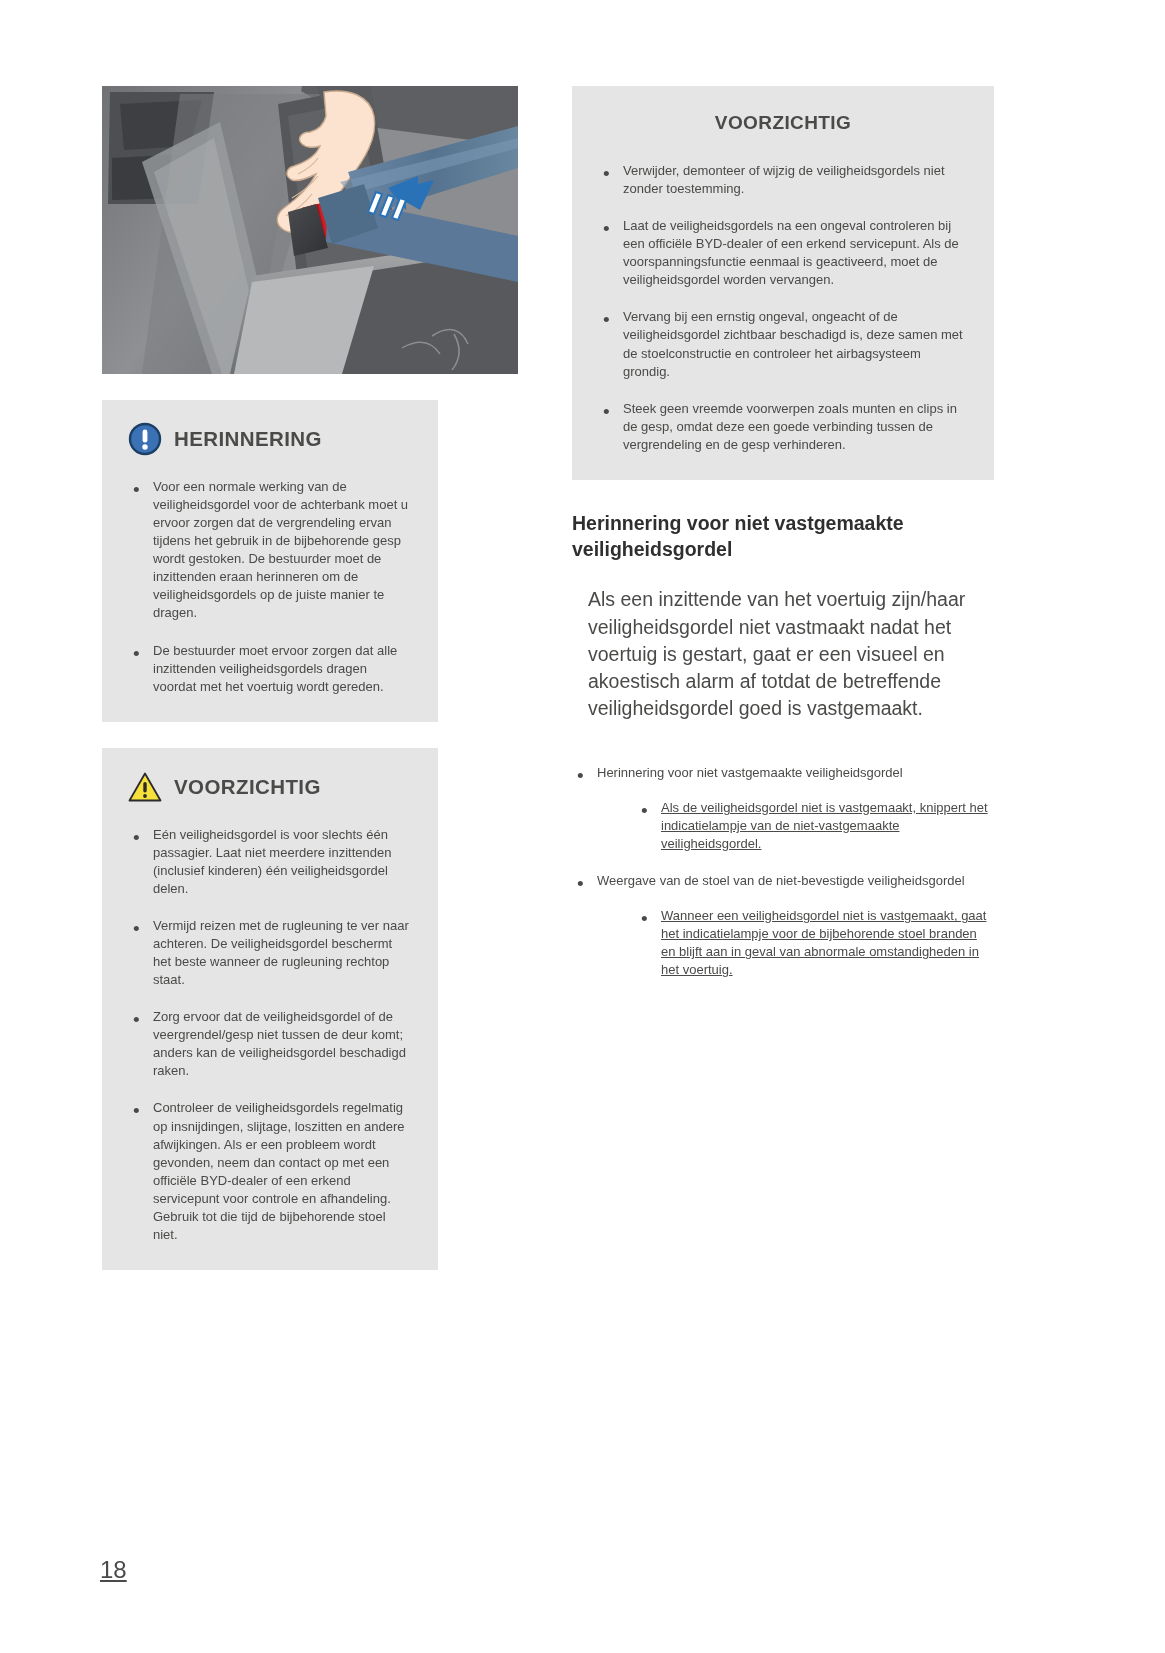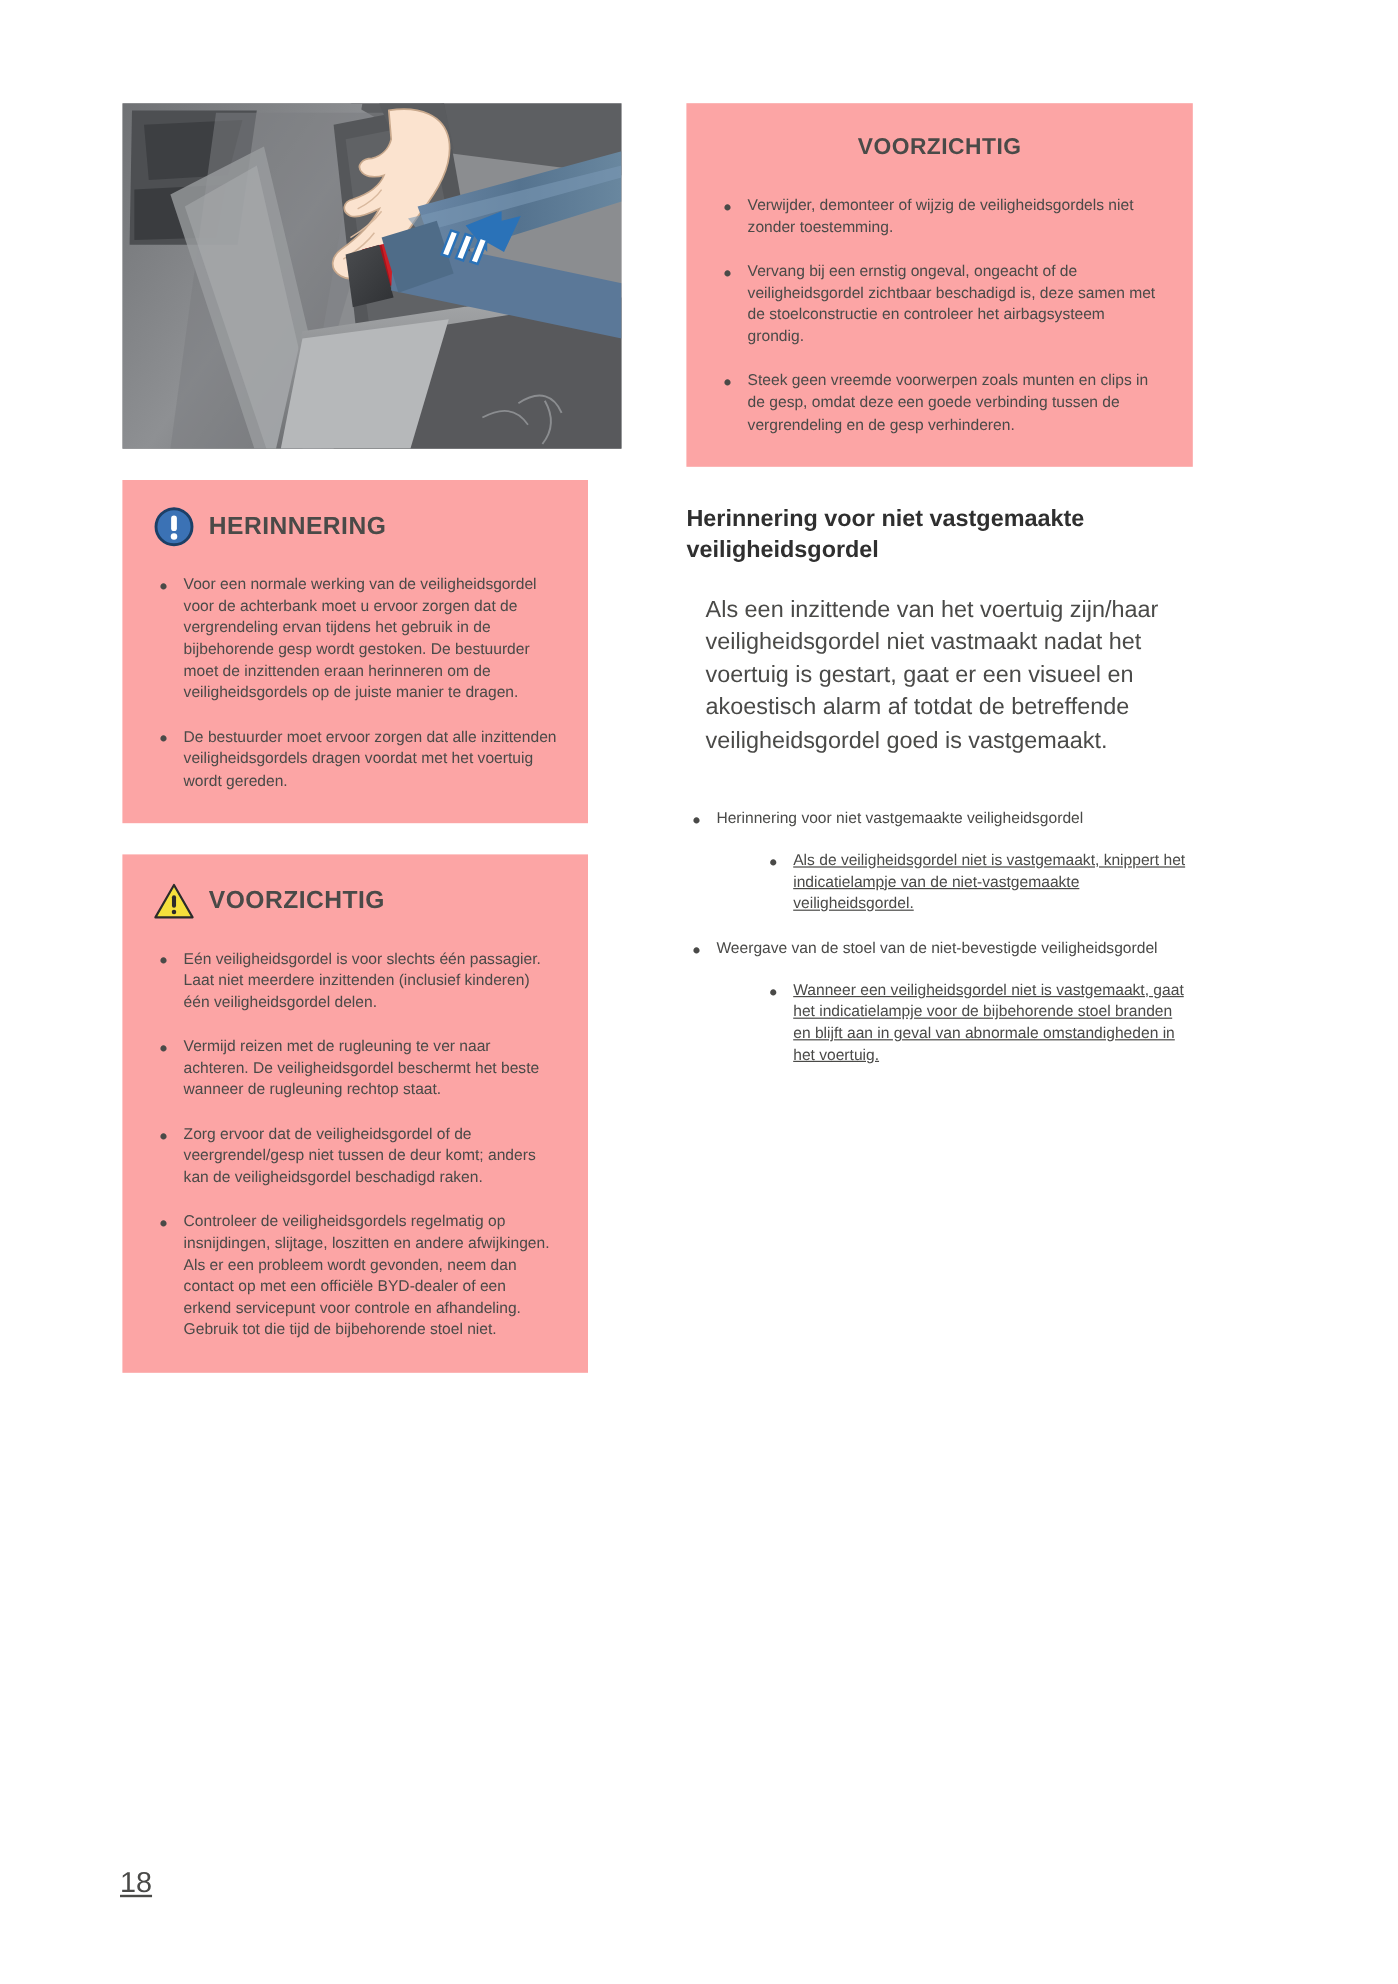--- a/index.html
+++ b/index.html
@@ -19,36 +19,36 @@
   .page {
     position: absolute;
     inset: 0;
     background: #ffffff;
   }
 
   .col {
     position: absolute;
     top: 86px;
   }
-  .col-left  { left: 102px; width: 388px; }
+  .col-left  { left: 102px; width: 336px; }
   .col-right { left: 572px; width: 422px; }
 
   
   .illustration {
     width: 416px;
     height: 288px;
     position: relative;
     overflow: hidden;
     background: #9a9a9a;
   }
   .ill-svg { display: block; width: 100%; height: 100%; }
 
   
   .notebox {
-    background: #fca5a5;
+    background: #e5e5e5;
     padding: 22px 26px 26px 26px;
     box-sizing: border-box;
   }
   .notebox.continuation {
     padding-top: 26px;
   }
 
   .box-head {
     display: flex;
     align-items: center;
@@ -267,20 +267,21 @@
   </div>
 
   <div class="col col-right">
 
     <div class="notebox continuation">
       <div class="box-head centered">
         <span class="box-title small">VOORZICHTIG</span>
       </div>
       <ul class="blist">
         <li>Verwijder, demonteer of wijzig de veiligheidsgordels niet zonder toestemming.</li>
+        <li>Laat de veiligheidsgordels na een ongeval controleren bij een officiële BYD-dealer of een erkend servicepunt. Als de voorspanningsfunctie eenmaal is geactiveerd, moet de veiligheidsgordel worden vervangen.</li>
         <li>Vervang bij een ernstig ongeval, ongeacht of de veiligheidsgordel zichtbaar beschadigd is, deze samen met de stoelconstructie en controleer het airbagsysteem grondig.</li>
         <li>Steek geen vreemde voorwerpen zoals munten en clips in de gesp, omdat deze een goede verbinding tussen de vergrendeling en de gesp verhinderen.</li>
       </ul>
     </div>
 
     <div class="gap-30"></div>
 
     <h2 class="sect-title">Herinnering voor niet vastgemaakte veiligheidsgordel</h2>
 
     <p class="body-text">Als een inzittende van het voertuig zijn/haar veiligheidsgordel niet vastmaakt nadat het voertuig is gestart, gaat er een visueel en akoestisch alarm af totdat de betreffende veiligheidsgordel goed is vastgemaakt.</p>

